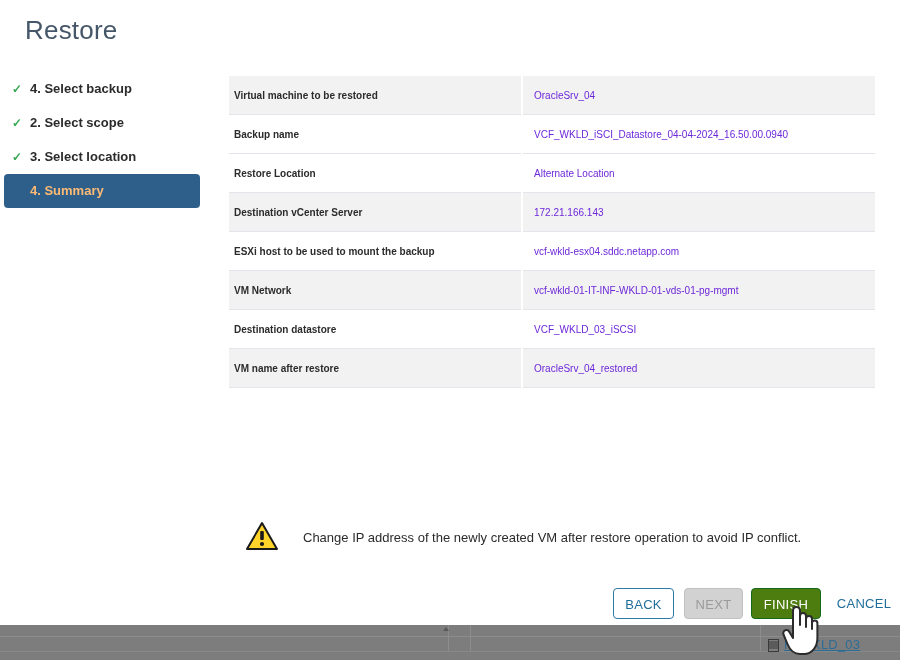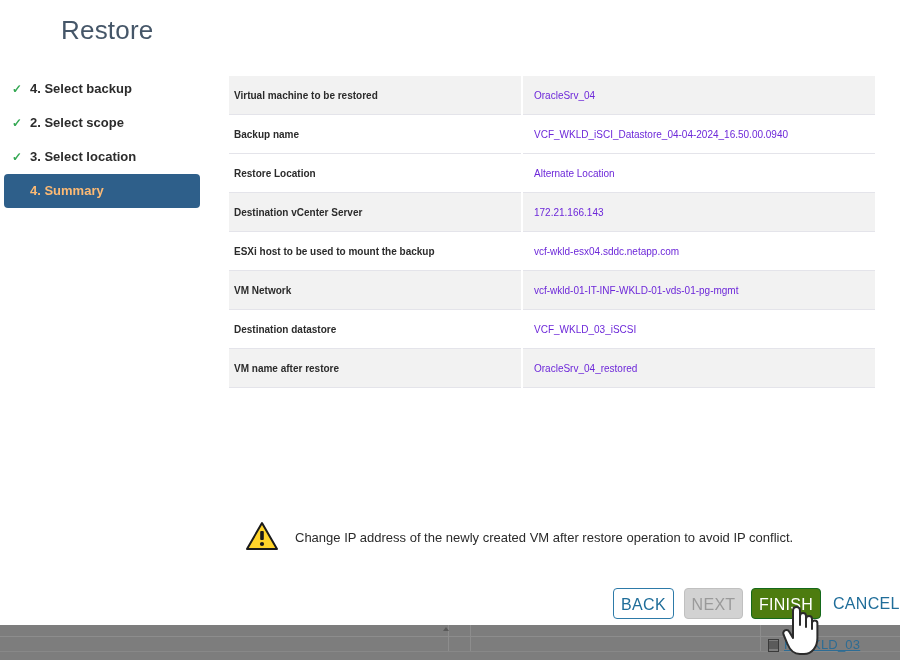--- a/index.html
+++ b/index.html
@@ -84,21 +84,20 @@
   }
 
   #page-title {
     position: absolute;
     left: 25px;
     top: 15px;
     font-size: 26px;
     font-weight: 300;
     color: #455668;
     letter-spacing: .2px;
-    margin-left: 36px;
   }
 
   
   #steps {
     position: absolute;
     left: 4px;
     top: 72px;
     width: 200px;
   }
   .step {
@@ -159,41 +158,41 @@
 
   
   #warning-note {
     position: absolute;
     left: 245px;
     top: 521px;
     display: flex;
     align-items: center;
   }
   #warning-note .warn-text {
-    margin-left: 16px;
+    margin-left: 24px;
     font-size: 13px;
     color: #2b2b2b;
     white-space: nowrap;
   }
 
   
   #footer-buttons {
     position: absolute;
     left: 0;
     top: 588px;
     width: 900px;
     height: 34px;
   }
   .btn {
     position: absolute;
     top: 0;
     height: 31px;
     line-height: 31px;
     text-align: center;
-    font-size: 16px;
+    font-size: 13px;
     border-radius: 4px;
     box-sizing: border-box;
     letter-spacing: .3px;
     cursor: pointer;
     user-select: none;
   }
   #btn-back {
     left: 613px;
     width: 61px;
     border: 1px solid #2d7aa8;

